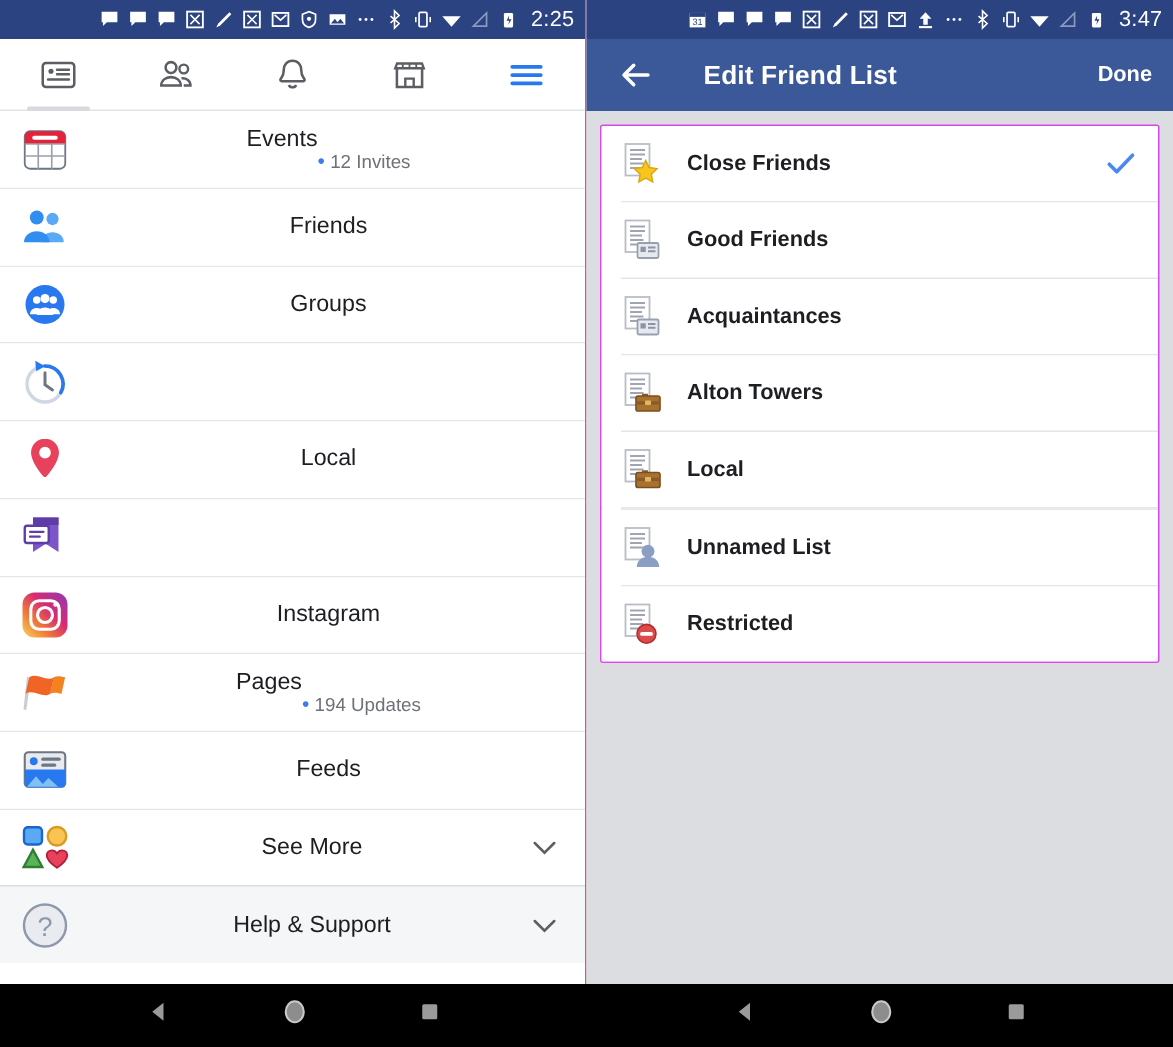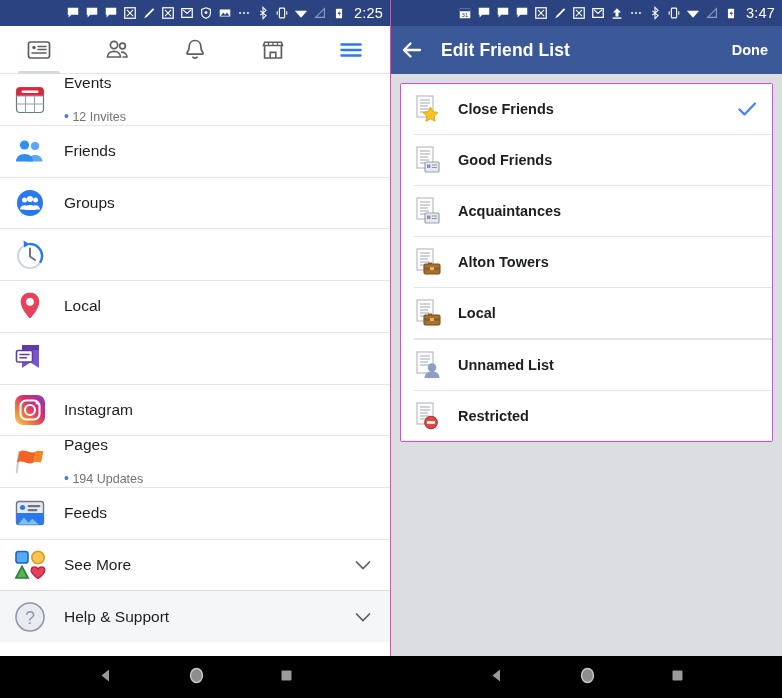--- a/index.html
+++ b/index.html
@@ -36,32 +36,32 @@
   .topnav .navitem.active { position: relative; }
 
   
   .menulist { flex: 1; overflow: hidden; background: #fff; }
   .menurow {
     display: flex; align-items: center; height: 50.5px; padding: 0 16px 0 10px;
     background: #fff; position: relative;
   }
   .menurow.tall { height: 51px; }
   .menurow .mi { width: 40px; height: 40px; flex: none; display: flex; align-items: center; justify-content: center; margin-right: 14px; }
-  .menurow .mtext { flex: 1; display: flex; flex-direction: column; justify-content: center; }
+  .menurow .mtext { flex: 1; display: flex; flex-direction: row; justify-content: center; }
   .menurow .mlabel { font-size: 15.5px; color: #1c1e21; line-height: 1.28; }
   .menurow .msub { font-size: 12.5px; color: #6d7278; line-height: 1.35; margin-top: 15px; }
   .menurow .msub .dot { color: #3b7dec; font-size: 14px; }
   .menurow .chev { width: 22px; height: 22px; flex: none; }
   .rowsep { height: 1px; background: #e5e6e8; margin-left: 0; }
   .helprow { background: #f5f6f7; border-top: 1px solid #dcdde0; height: 52px; }
 
   
   .actionbar {
     height: 48px; background: #3b5998; display: flex; align-items: center;
-    padding: 0 14px 0 8px; flex: none;
+    padding: 0 14px 0 20px; flex: none; gap: 16px;
   }
   .actionbar .backbtn { width: 26px; height: 26px; display: flex; align-items: center; justify-content: center; flex: none; }
   .actionbar .atitle { color: #fff; font-size: 17.5px; font-weight: bold; margin-left: 16px; flex: 1; letter-spacing: .1px; }
   .actionbar .adone { color: #fff; font-size: 14.5px; font-weight: bold; }
 
   
   .rbody { flex: 1; background: #dcdde0; padding: 9px 9px 0 9px; overflow: hidden; }
   .card { background: #fff; border: 1px solid #d946ef; border-radius: 2px; overflow: hidden; }
   .frow { display: flex; align-items: center; height: 50px; padding: 0 14px 0 13px; background: #fff; }
   .frow .fi { width: 30px; height: 30px; flex: none; margin-right: 14px; display: flex; align-items: center; justify-content: center; }

